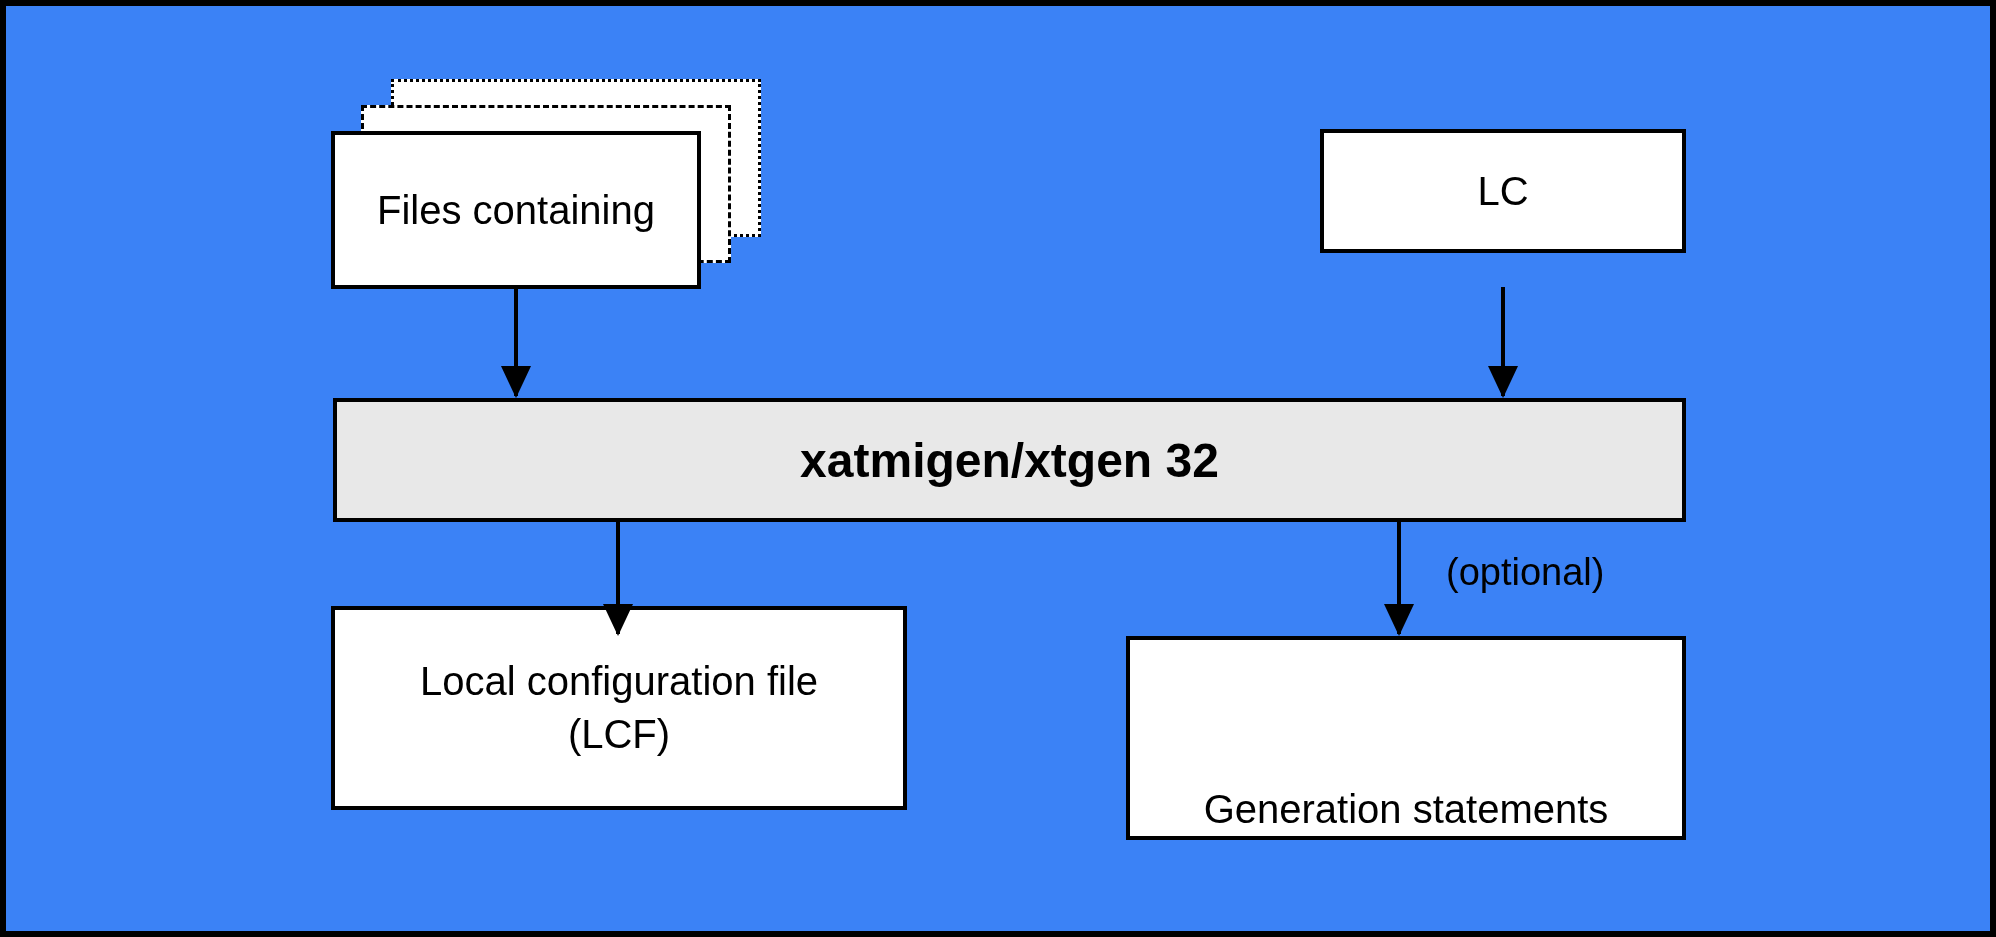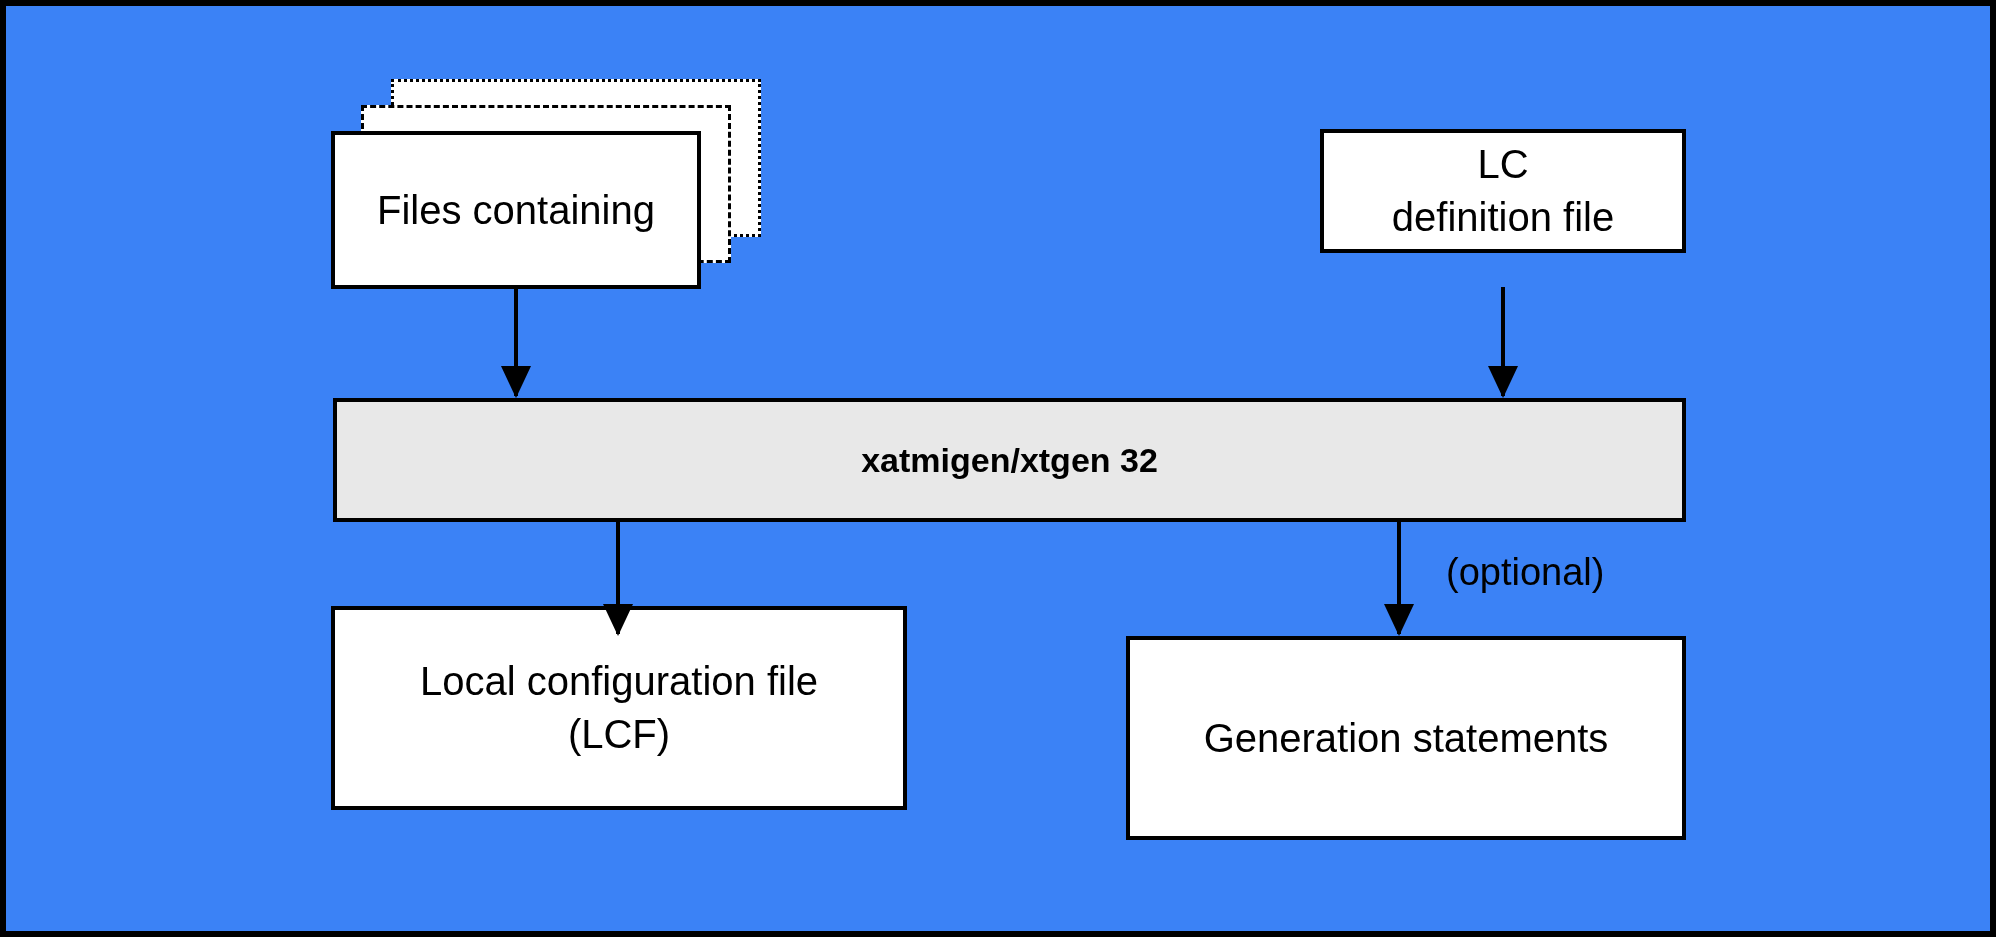--- a/index.html
+++ b/index.html
@@ -45,25 +45,25 @@
     left: 355px; top: 99px; width: 370px; height: 158px;
     border: 3px dashed #000000;
     z-index: 2;
   }
   .files-box   { left: 325px;  top: 125px; width: 370px;  height: 158px; z-index: 3; }
   .lc-box      { left: 1314px; top: 123px; width: 366px;  height: 124px; z-index: 3; }
   .process-bar {
     left: 327px; top: 392px; width: 1353px; height: 124px;
     background: #e8e8e8;
     font-weight: bold;
-    font-size: 34px;
+    font-size: 48px;
     z-index: 3;
   }
   .lcf-box     { left: 325px;  top: 600px; width: 576px;  height: 204px; z-index: 3; align-items: center; }
-  .upic-box    { left: 1120px; top: 630px; width: 560px;  height: 204px; z-index: 3; }
+  .upic-box    { left: 1120px; top: 630px; width: 560px;  height: 204px; z-index: 3; justify-content: flex-end; }
   .arrows {
     position: absolute;
     left: 0; top: 0;
     width: 1996px; height: 937px;
     z-index: 4;
     pointer-events: none;
   }
   .optional-label {
     position: absolute;
     left: 1424px;
@@ -83,21 +83,20 @@
 
   <div class="stack-back outer"></div>
   <div class="stack-back middle"></div>
 
   <div class="box files-box">
     <span>Files containing</span>
   </div>
 
   <div class="box lc-box">
     <span>LC</span>
-    <span>definition file</span>
   </div>
 
   <div class="box process-bar">
     <span>xatmigen/xtgen 32</span>
   </div>
 
   <div class="box lcf-box">
     <span>Local configuration file</span>
     <span>(LCF)</span>
   </div>

